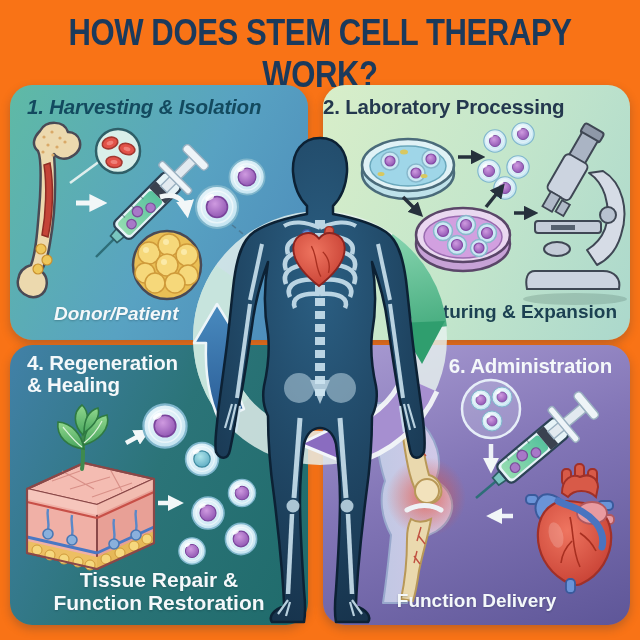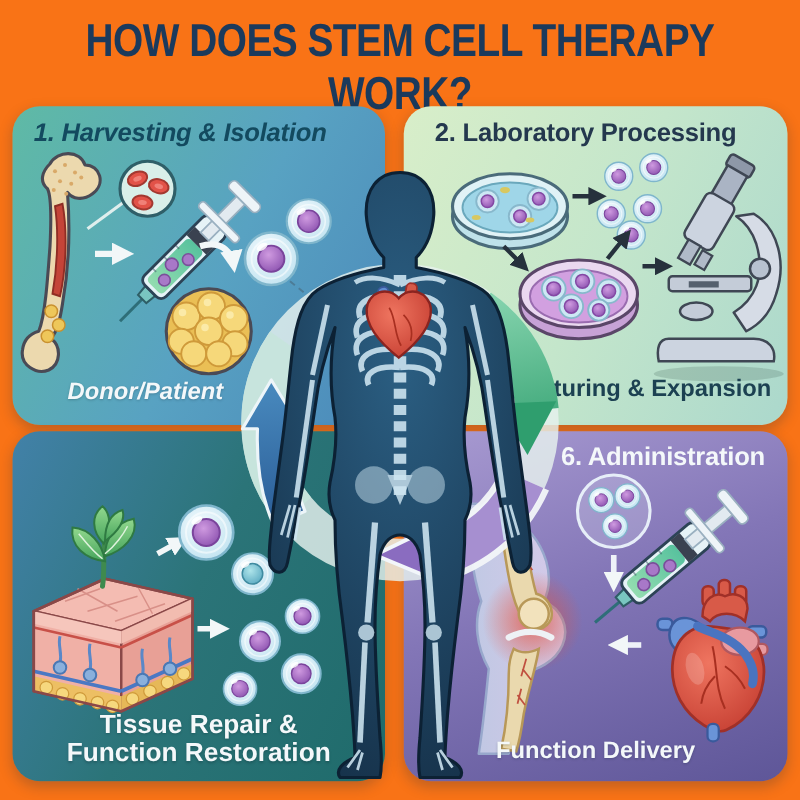--- a/index.html
+++ b/index.html
@@ -14,21 +14,21 @@
         background:linear-gradient(118deg, var(--q1-a,#5fbaa5) 0%, #58a2c2 55%, var(--q1-b,#4b89ba) 100%);font-style:italic; }
   .q2 { left:323px; top:85px; width:307px; height:255px;
         background:linear-gradient(115deg, var(--q2-a,#d8eec9) 0%, #c4e6cb 50%, var(--q2-b,#abd8cc) 100%); }
   .q4 { left:10px; top:345px; width:298px; height:280px;
         background:linear-gradient(115deg, var(--q4-a,#4281a8) 0%, #2b7478 48%, var(--q4-b,#1f6b6b) 100%); }
   .q3 { left:323px; top:345px; width:307px; height:280px;
         background:linear-gradient(160deg, var(--q3-a,#a99bd2) 0%, #8376b7 45%, var(--q3-b,#5e5698) 100%); }
   .panel svg.art { position:absolute; left:0; top:0; z-index:1; }
   h2 { margin:0; position:relative; z-index:2; font-size:20.5px; font-weight:bold; letter-spacing:-0.2px; }
   .q1 h2 { color:var(--heading-q1,#134a5f); padding:10px 0 0 17px; }
-  .q2 h2 { color:var(--heading-q2,#24384e); padding:10px 16px 0 0; text-align:center; }
+  .q2 h2 { color:var(--heading-q2,#24384e); padding:10px 16px 0 0; text-align:left; }
   .q3 h2 { color:var(--text-light,#f4f8fa); padding:9px 18px 0 0; text-align:right; }
   .q4 h2 { color:var(--text-light,#f4f8fa); padding:7px 0 0 17px; line-height:1.08; }
   .caption { position:absolute; z-index:2; font-weight:bold; font-size:19px;
              color:var(--text-light,#f4f8fa); text-shadow:0 1px 2px rgba(10,30,40,.25); }
   .cap-q1 { left:44px; bottom:15px; }
   .cap-q2 { right:13px; bottom:17px; color:var(--caption-q2,#1c4152); text-shadow:none; }
   .cap-q3 { left:0; right:0; bottom:13px; text-align:center; }
   .cap-q4 { left:0; right:0; bottom:10px; text-align:center; line-height:1.12; font-size:21px; }
   .overlay { position:absolute; left:0; top:0; z-index:5; pointer-events:none; }
   .hidden-defs { position:absolute; width:0; height:0; }
@@ -264,20 +264,24 @@
         <rect x="6" y="92" width="66" height="12" rx="3" fill="#c4ccd8" stroke="#3f4754" stroke-width="2"></rect>
         <rect x="22" y="96" width="24" height="5" fill="#55606e"></rect>
         <ellipse cx="28" cy="120" rx="13" ry="7" fill="#c4ccd8" stroke="#3f4754" stroke-width="2"></ellipse>
         <path d="M6,142 L74,142 C86,142 92,150 90,160 L-2,160 C-4,150 -2,142 6,142 Z" fill="#ccd4e0" stroke="#3f4754" stroke-width="2"></path>
       </g>
     </svg>
     <div class="caption cap-q2">Culturing &amp; Expansion</div>
   </section>
 
   <section class="panel q4">
+    <h2>
+      <span>4. Regeneration</span><br>
+      <span>&amp; Healing</span>
+    </h2>
     <svg class="art" width="298" height="280" viewBox="0 0 298 280">
       <g transform="translate(12,112)">
         <path d="M5,32 L62,6 L132,22 L75,48 Z" fill="#f4bcb2" stroke="#8a4848" stroke-width="2" stroke-linejoin="round"></path>
         <path d="M30,24 L58,14 M48,32 L88,20 M70,40 L110,26 M40,14 L72,32 M88,12 L100,34" stroke="#d89088" stroke-width="1.2" fill="none"></path>
         <path d="M5,32 L75,48 L75,112 L5,96 Z" fill="#f0b0a6" stroke="#8a4848" stroke-width="2" stroke-linejoin="round"></path>
         <path d="M75,48 L132,22 L132,86 L75,112 Z" fill="#e8a096" stroke="#8a4848" stroke-width="2" stroke-linejoin="round"></path>
         <path d="M5,32 L75,48 L75,58 L5,42 Z" fill="#f6c6bc"></path>
         <path d="M75,48 L132,22 L132,32 L75,58 Z" fill="#f2bcb0"></path>
         <path d="M5,45 L75,61 M75,61 L132,35" stroke="#c85048" stroke-width="2.2" fill="none"></path>
         <path d="M5,80 L75,96 M75,96 L132,70" stroke="#4a78c4" stroke-width="3" fill="none"></path>

